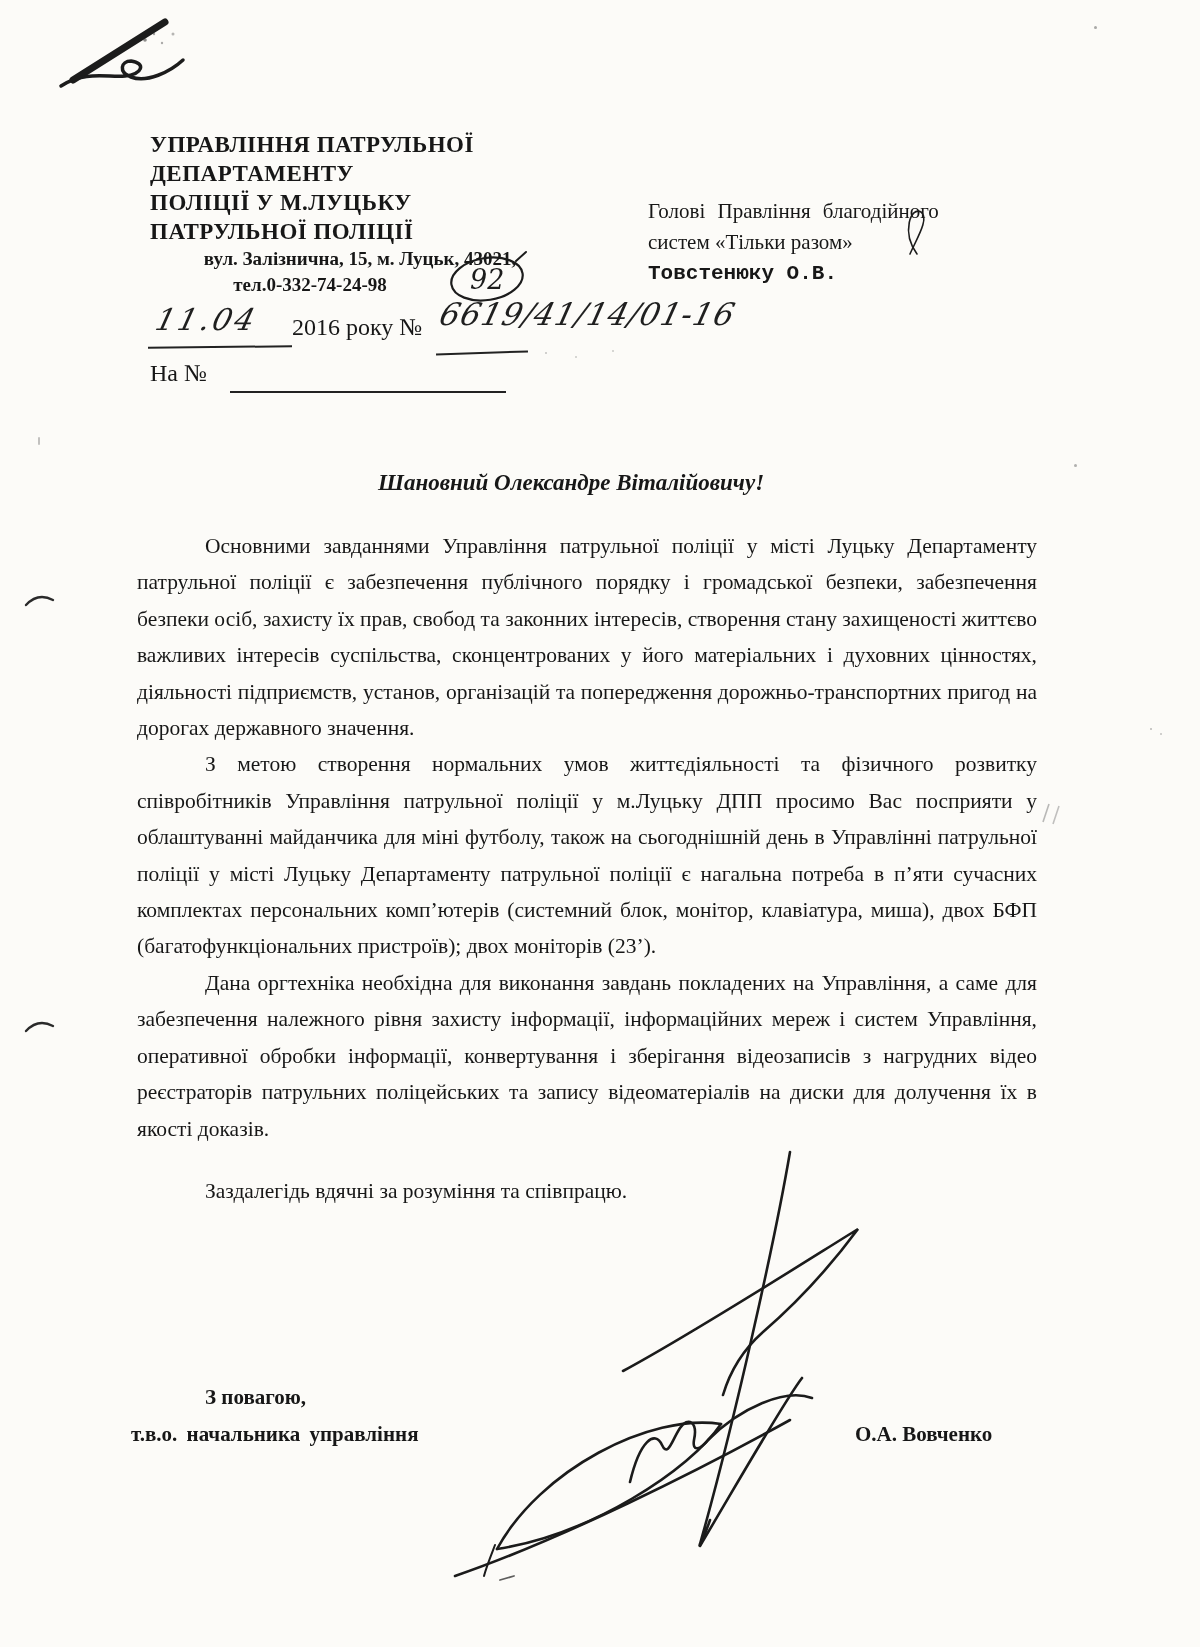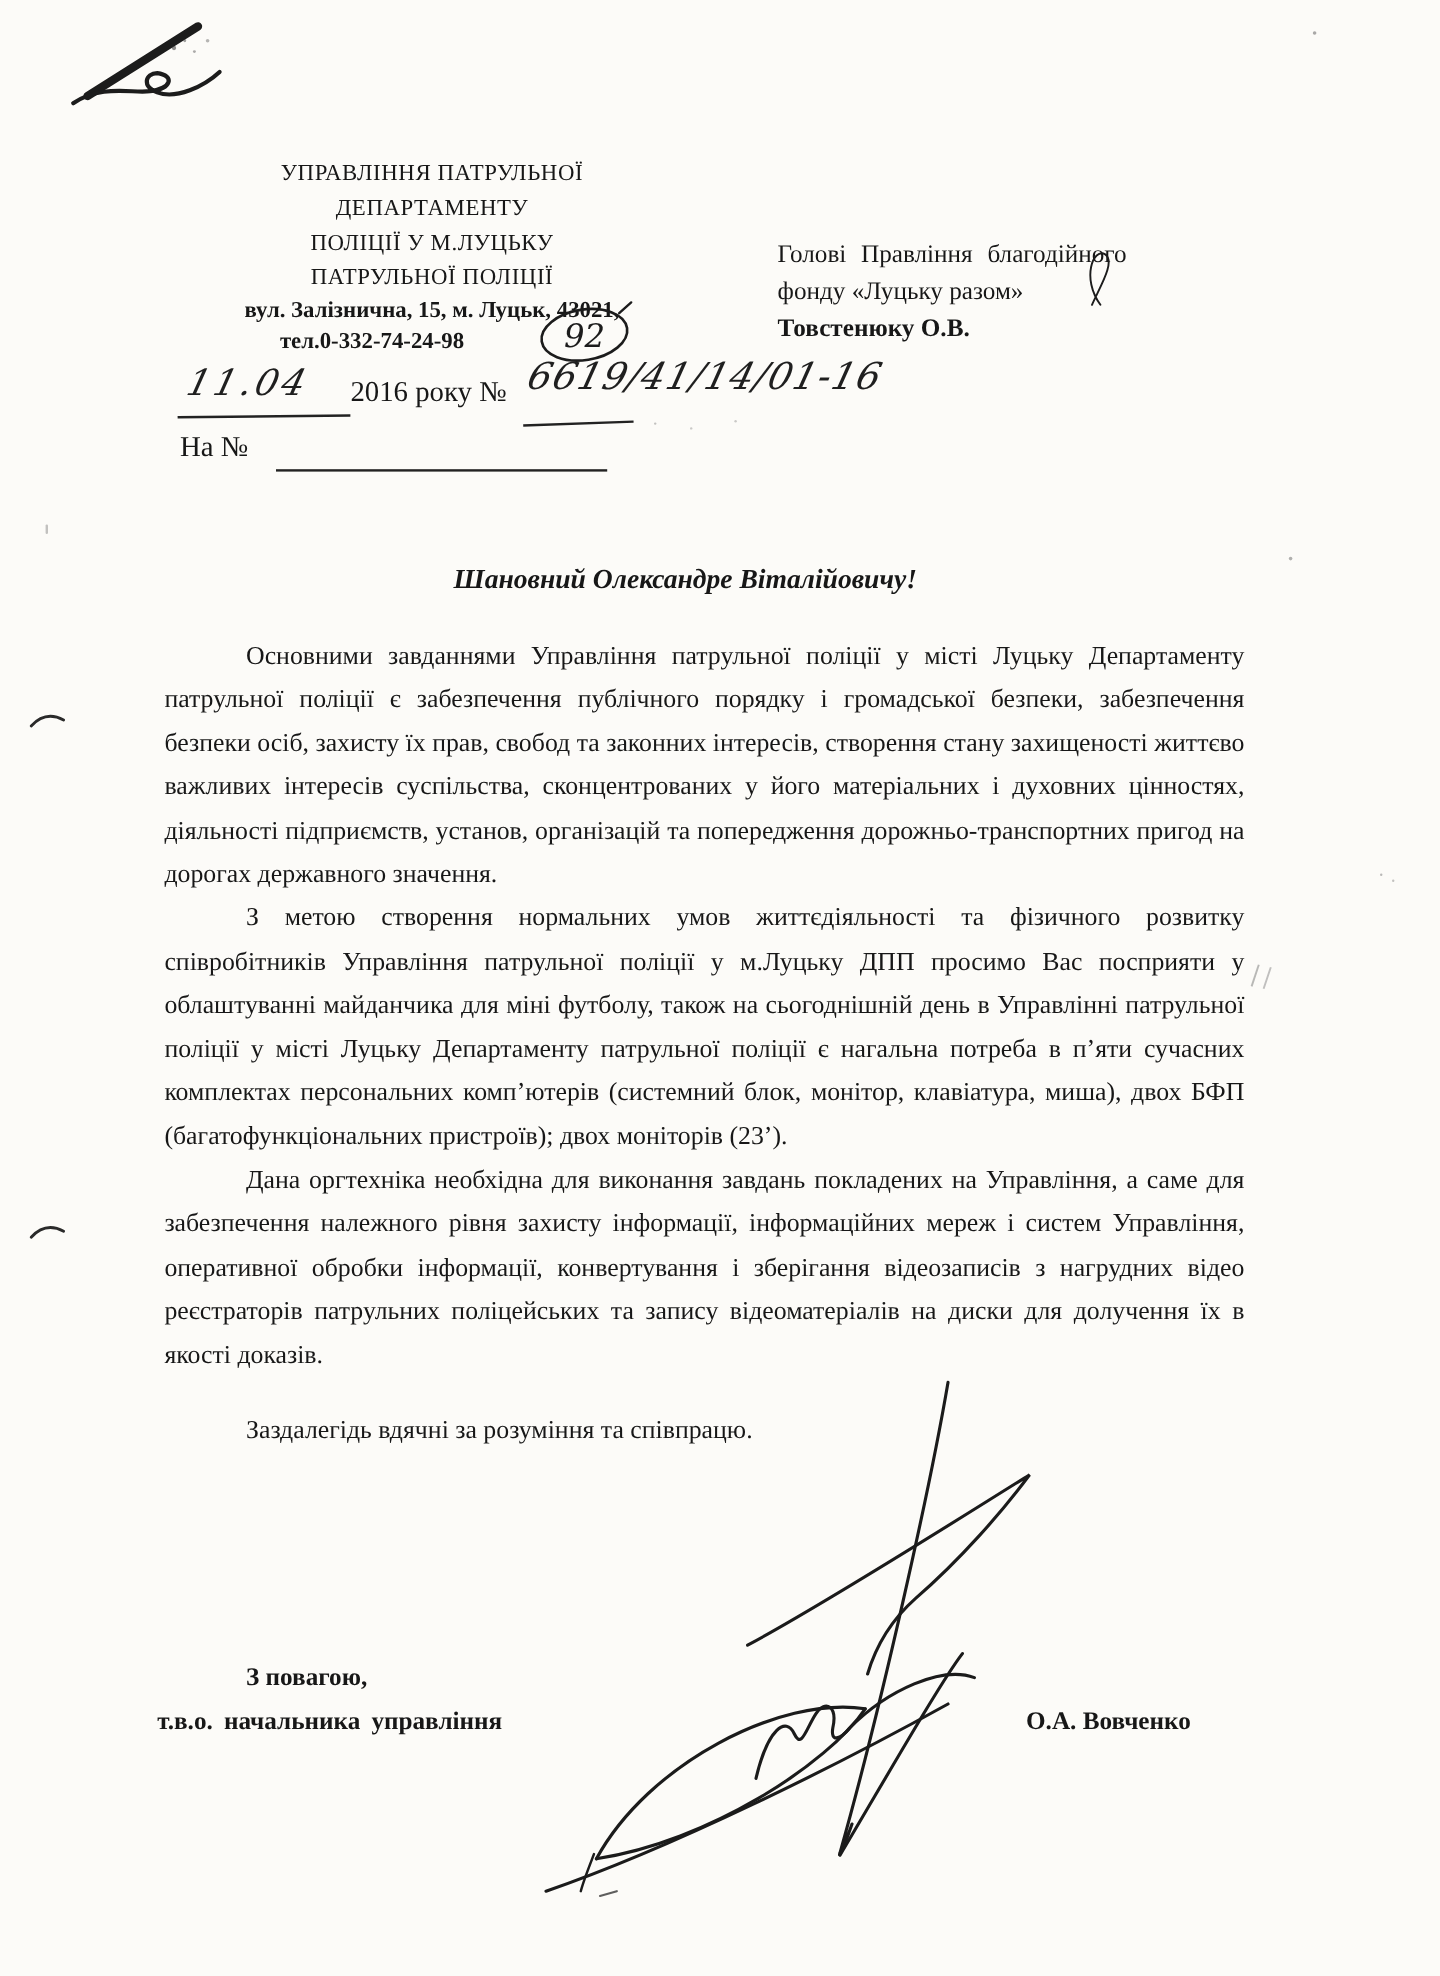--- a/index.html
+++ b/index.html
@@ -9,29 +9,29 @@
     margin:0 auto;
     background:#fcfbf8;
     font-family:"Liberation Serif","DejaVu Serif",serif;
     color:#171717;
     overflow:hidden;
   }
   .abs{position:absolute;}
   
   .org{
     left:150px;top:130px;width:420px;
-    text-align:center;font-weight:normal;font-size:19px;line-height:29px;
+    font-weight:bold;font-size:23px;line-height:29px;
     letter-spacing:.5px;
   }
   .org-address{left:150px;top:248px;width:420px;text-align:center;font-weight:bold;font-size:19px;}
   .org-phone{left:150px;top:274px;width:320px;text-align:center;font-weight:bold;font-size:19px;}
   
   .recipient{left:648px;top:196px;width:388px;font-size:21px;line-height:31px;}
   .recipient .r1{word-spacing:7px;}
-  .recipient .r3{font-weight:bold;}
+  .recipient .r3{font-weight:bold;font-family:Liberation Mono, monospace;}
   
   .hand{
     font-family:"DejaVu Serif",serif;font-style:italic;color:#1f1f1f;
     transform:skewX(-14deg);transform-origin:left bottom;
   }
   .hw-date{left:152px;top:302px;font-size:30px;letter-spacing:3px;}
   .hw-num{left:436px;top:296px;font-size:31px;letter-spacing:1px;}
   .printed-date{left:292px;top:314px;font-size:24px;}
   .uline{height:0;border-bottom:2px solid #222;}
   .u1{left:148px;top:346px;width:144px;transform:rotate(-.6deg);}
@@ -78,21 +78,21 @@
   <div class="abs org-phone">тел.0-332-74-24-98</div>
 
   <svg class="abs" style="left:446px;top:248px;" width="84" height="58" viewBox="0 0 84 58">
     <ellipse cx="41" cy="31" rx="36" ry="21" transform="rotate(-9 41 31)" fill="none" stroke="#1c1c1c" stroke-width="2.2"></ellipse>
     <path d="M70,13 L80,4" stroke="#1c1c1c" stroke-width="2" fill="none" stroke-linecap="round"></path>
     <text x="24" y="41" font-size="27" font-style="italic" font-family="'DejaVu Serif',serif" fill="#1c1c1c">92</text>
   </svg>
 
   <div class="abs recipient">
     <div class="r1">Голові Правління благодійного</div>
-    <div class="r2">фонду «Луцьку разом»</div>
+    <div class="r2">систем «Тільки разом»</div>
     <div class="r3">Товстенюку О.В.</div>
   </div>
 
   <svg class="abs" style="left:897px;top:200px;" width="38" height="62" viewBox="0 0 38 62">
     <path d="M20,54 C4,32 14,6 24,12 C33,18 19,40 13,54" fill="none" stroke="#1c1c1c" stroke-width="1.6" stroke-linecap="round"></path>
   </svg>
 
   <div class="abs hand hw-date">11.04</div>
   <div class="abs uline u1"></div>
   <div class="abs printed-date">2016 року №</div>

